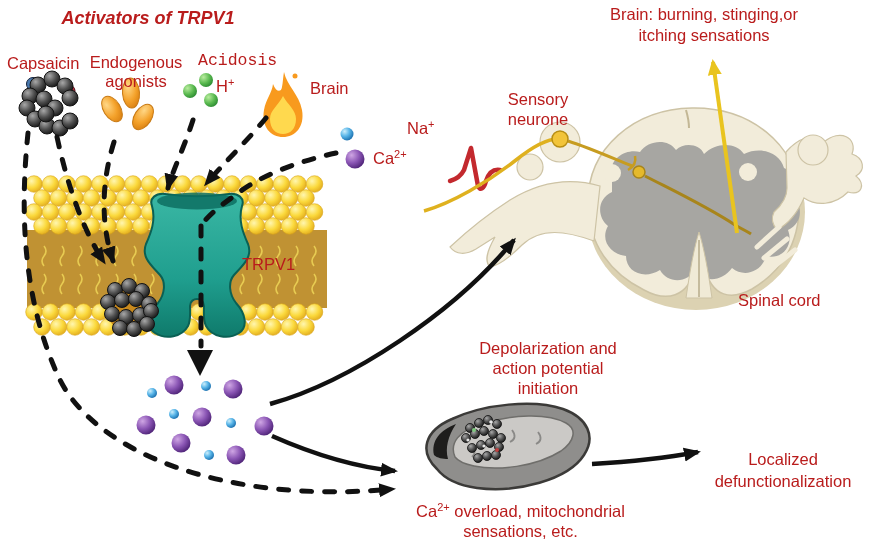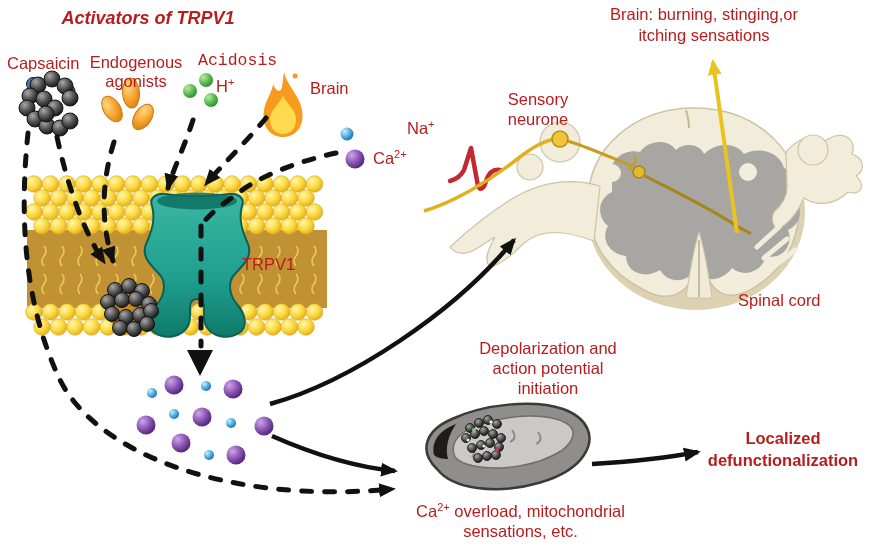--- a/index.html
+++ b/index.html
@@ -435,18 +435,18 @@
   <span>Depolarization and</span><br>
   <span>action potential</span><br>
   <span>initiation</span>
 </div>
 
 <div class="lbl ctr" style="left:398px;top:501px;width:245px;line-height:20px;">
   <span>Ca</span><sup>2+</sup><span> overload, mitochondrial</span><br>
   <span>sensations, etc.</span>
 </div>
 
-<div class="lbl ctr" style="left:688px;top:427px;width:190px;line-height:22px;font-weight:bold;">
+<div class="lbl ctr" style="left:688px;top:448px;width:190px;line-height:22px;">
   <span>Localized</span><br>
   <span>defunctionalization</span>
 </div>
 
 </div>
 
 </body></html>

